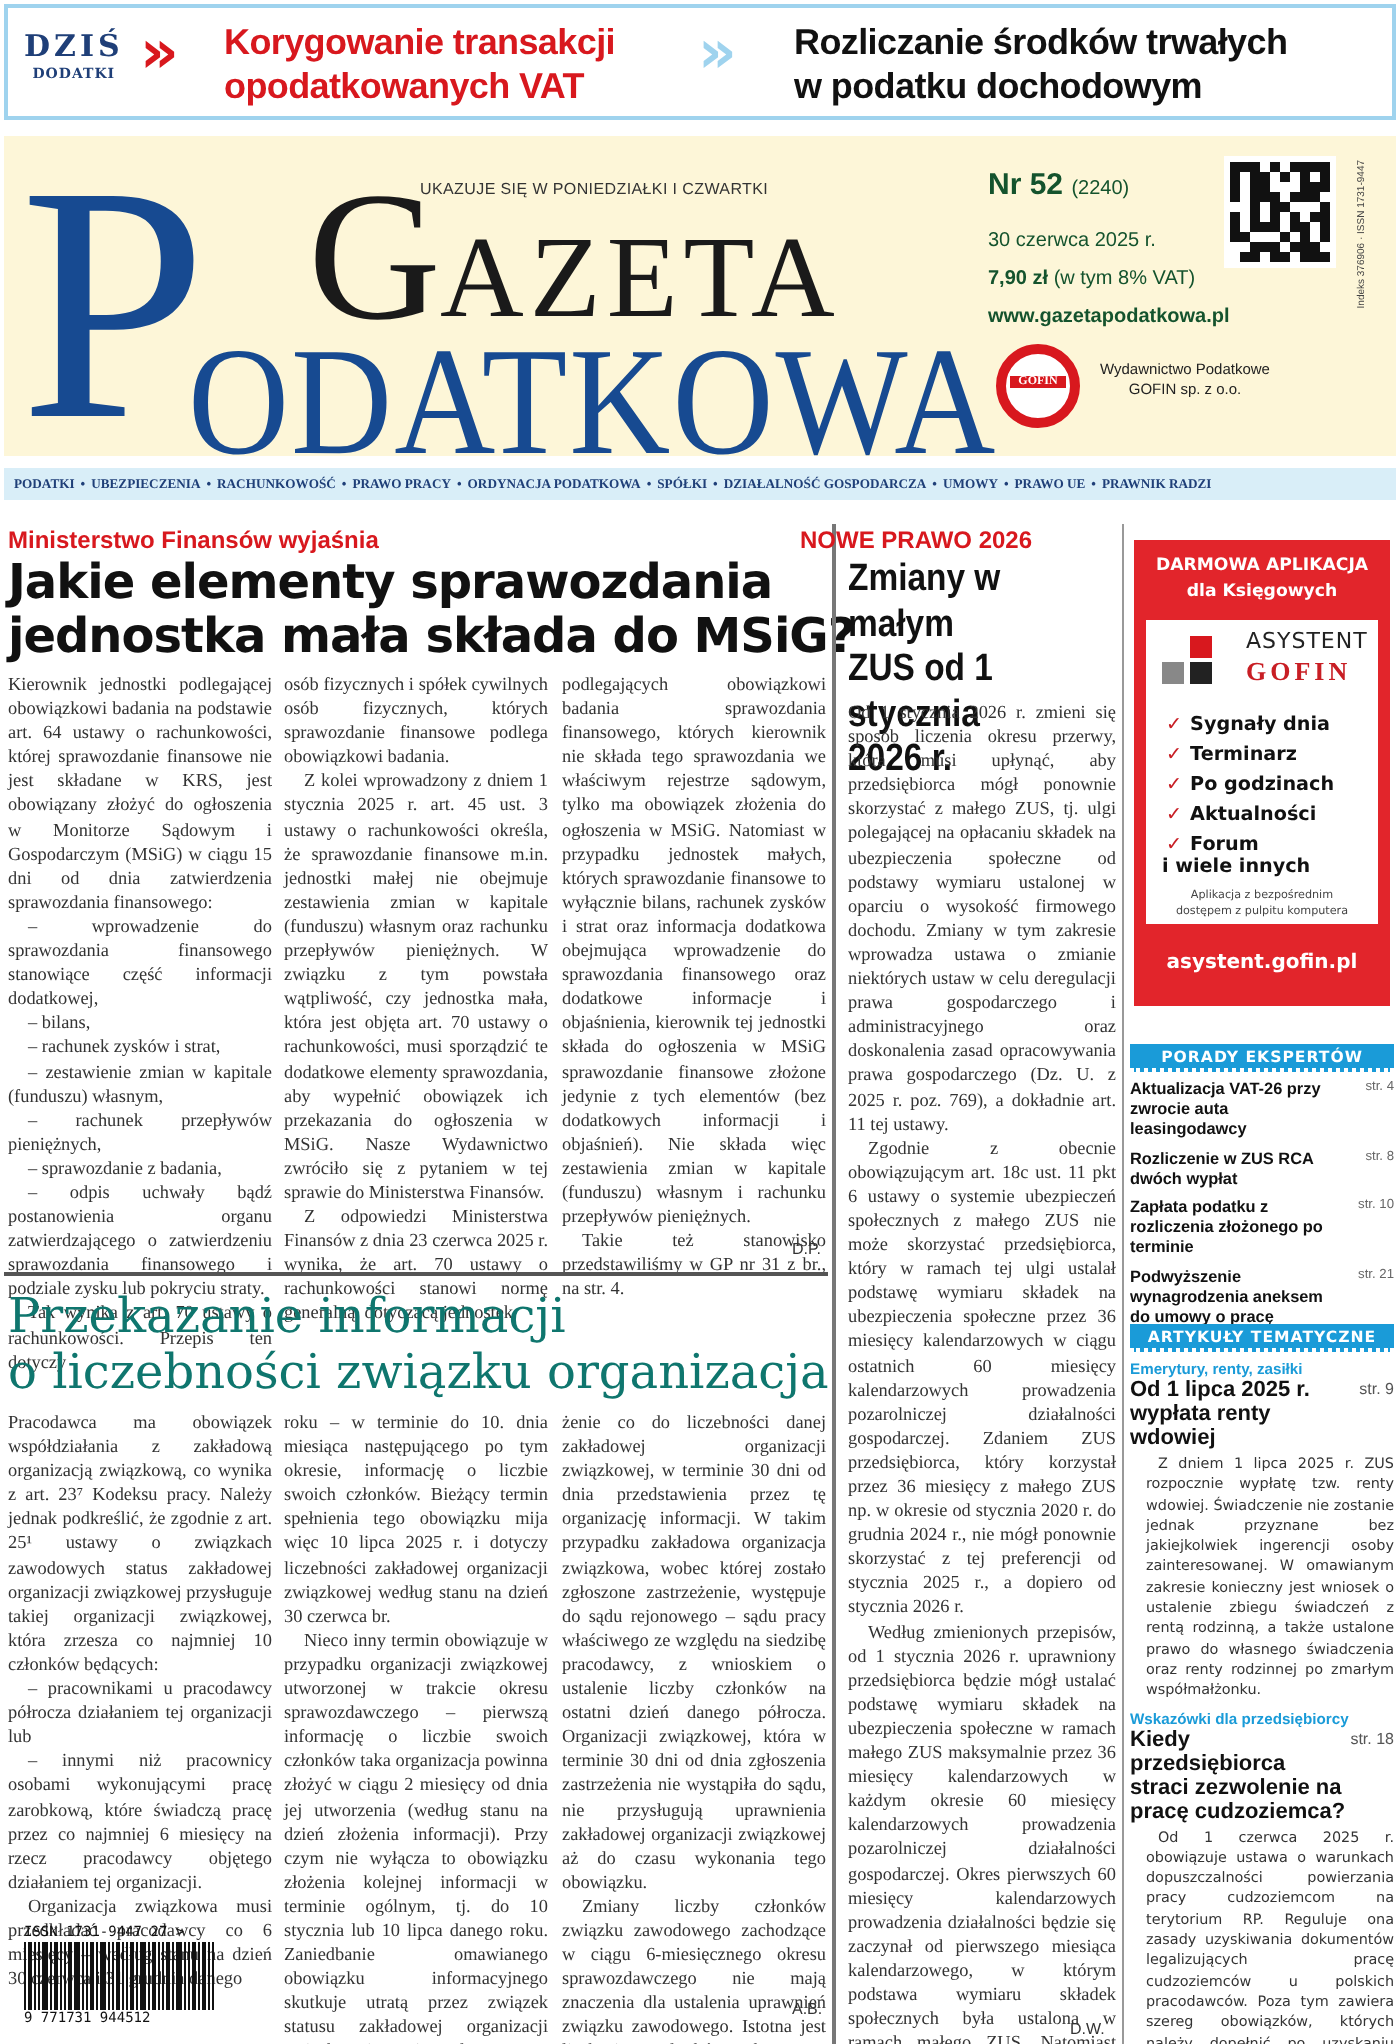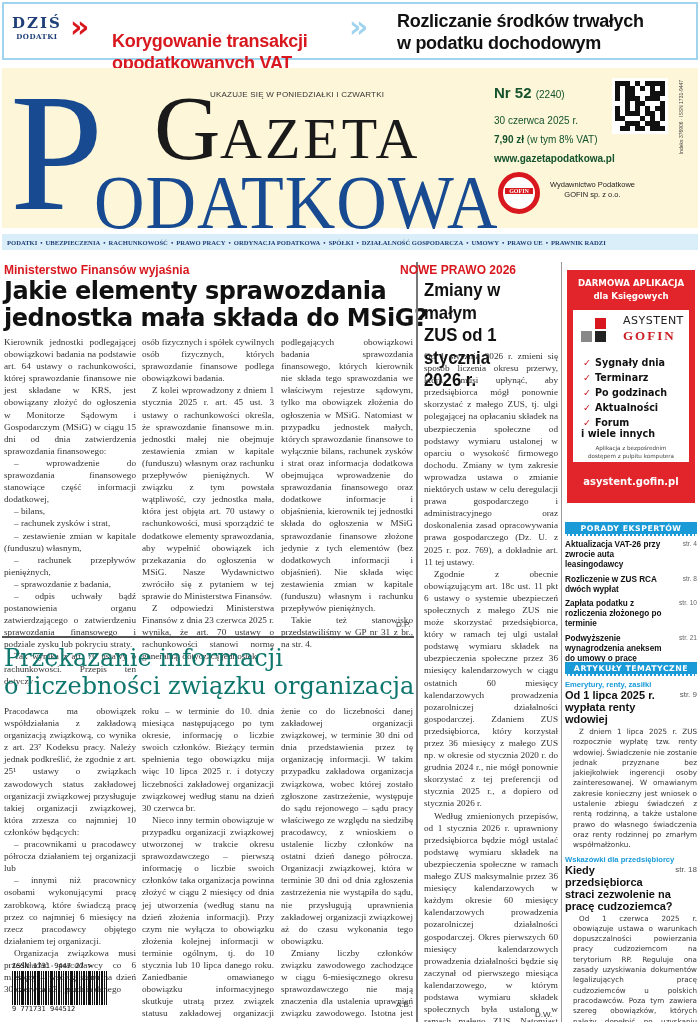--- a/index.html
+++ b/index.html
@@ -8,21 +8,21 @@
 
   
   .topbar { position: absolute; left: 2px; top: 2px; width: 696px; height: 58px; border: 2px solid #9fd3ee; background: #fff; }
   .dzis { position: absolute; left: 8px; top: 10px; text-align: center; color: #1f3f78; font-family: "DejaVu Serif", serif; }
   .dzis .big { font-size: 15px; font-weight: bold; letter-spacing: 2px; display:block; }
   .dzis .small { font-size: 7px; font-weight: bold; letter-spacing: 0.5px; display:block; }
   .chev { position: absolute; top: 8px; font-size: 30px; font-weight: bold; font-family: "DejaVu Sans", sans-serif; line-height: 1; }
   .chev.red { left: 66px; color: #d8181e; }
   .chev.blue { left: 345px; color: #9fd3ee; }
   .teaser { position: absolute; top: 6px; font-family: "Liberation Sans", sans-serif; font-weight: bold; font-size: 18px; line-height: 22px; letter-spacing: -0.3px; }
-  .teaser.red { left: 108px; color: #d8181e; margin-top: 20px; }
+  .teaser.red { left: 108px; color: #d8181e; }
   .teaser.black { left: 393px; color: #111; }
 
   
   .mast { position: absolute; left: 2px; top: 68px; width: 696px; height: 160px; background: #fdf6d8; }
   .logo-p { position: absolute; left: 8px; top: 4px; font-family: "Liberation Serif", serif; font-size: 168px; line-height: 160px; color: #174a91; }
   .logo-g { position: absolute; left: 152px; top: 14px; font-family: "Liberation Serif", serif; font-size: 92px; line-height: 92px; color: #1a1a1a; }
   .logo-azeta { position: absolute; left: 218px; top: 42px; font-family: "Liberation Serif", serif; font-size: 58px; line-height: 58px; color: #1a1a1a; letter-spacing: 3px; }
   .logo-odatkowa { position: absolute; left: 92px; top: 96px; font-family: "Liberation Serif", serif; font-size: 70px; line-height: 70px; color: #174a91; letter-spacing: 1px; transform: scaleY(1.1); transform-origin: top left; }
   .tagline { position: absolute; left: 208px; top: 22px; font-family: "Liberation Sans", sans-serif; font-size: 8px; color: #333; letter-spacing: 0.2px; }
   .issue { position: absolute; left: 492px; top: 16px; font-family: "Liberation Sans", sans-serif; color: #14532d; }

